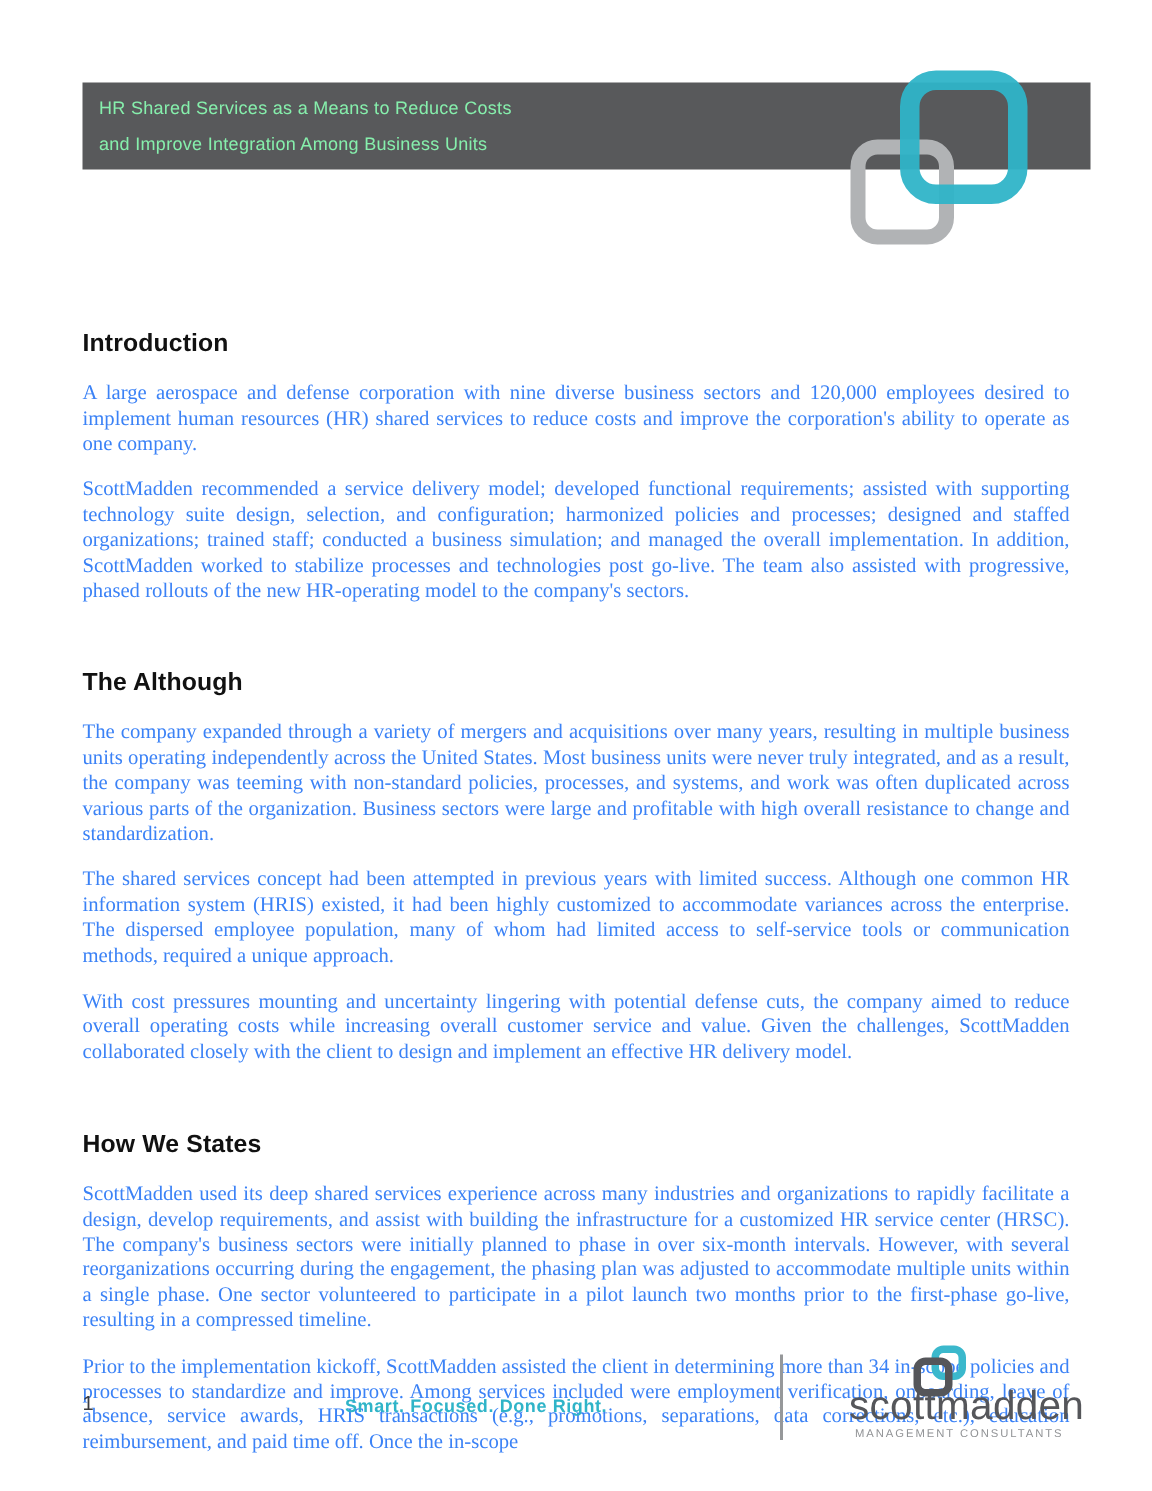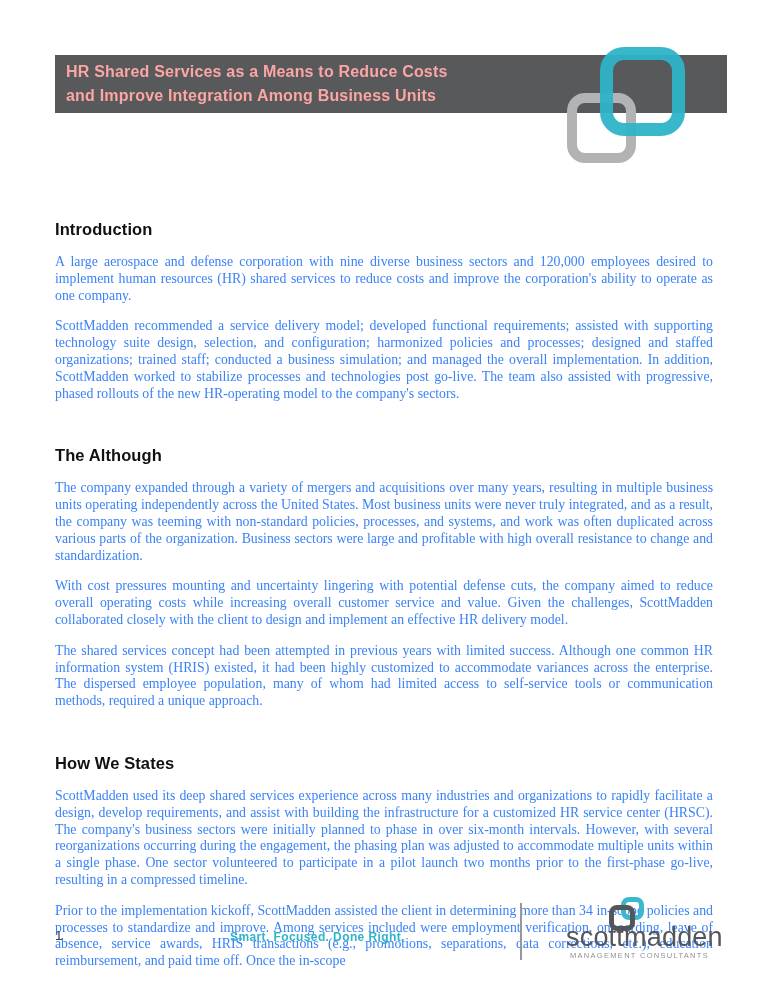--- a/index.html
+++ b/index.html
@@ -13,22 +13,22 @@
 
   
   .banner {
     position: absolute; left: 55px; top: 55px;
     width: 672px; height: 58px;
     background: #58595b;
     z-index: 1;
   }
   .banner-title {
     position: absolute; left: 11px; top: 5px;
-    color: #fca5a5; font-weight: bold;
-    font-size: 16px; line-height: 24px;
+    color: #86efac; font-weight: normal;
+    font-size: 12px; line-height: 24px;
     letter-spacing: 0.2px;
     white-space: pre-line;
   }
   .logo-square { position: absolute; box-sizing: border-box; background: transparent; }
   .hdr-gray-square {
     left: 567px; top: 93px; width: 69px; height: 70px;
     border: 10px solid #b1b3b5; border-radius: 18px; z-index: 2;
   }
   .hdr-teal-square {
     left: 600px; top: 47px; width: 85px; height: 89px;
@@ -106,22 +106,22 @@
 
     <div class="section">
       <h2 class="section-heading">Introduction</h2>
       <p>A large aerospace and defense corporation with nine diverse business sectors and 120,000 employees desired to implement human resources (HR) shared services to reduce costs and improve the corporation's ability to operate as one company.</p>
       <p>ScottMadden recommended a service delivery model; developed functional requirements; assisted with supporting technology suite design, selection, and configuration; harmonized policies and processes; designed and staffed organizations; trained staff; conducted a business simulation; and managed the overall implementation. In addition, ScottMadden worked to stabilize processes and technologies post go-live. The team also assisted with progressive, phased rollouts of the new HR-operating model to the company's sectors.</p>
     </div>
 
     <div class="section">
       <h2 class="section-heading">The Although</h2>
       <p>The company expanded through a variety of mergers and acquisitions over many years, resulting in multiple business units operating independently across the United States. Most business units were never truly integrated, and as a result, the company was teeming with non-standard policies, processes, and systems, and work was often duplicated across various parts of the organization. Business sectors were large and profitable with high overall resistance to change and standardization.</p>
+      <p>The shared services concept had been attempted in previous years with limited success. Although one common HR information system (HRIS) existed, it had been highly customized to accommodate variances across the enterprise. The dispersed employee population, many of whom had limited access to self-service tools or communication methods, required a unique approach.</p>
       <p>With cost pressures mounting and uncertainty lingering with potential defense cuts, the company aimed to reduce overall operating costs while increasing overall customer service and value. Given the challenges, ScottMadden collaborated closely with the client to design and implement an effective HR delivery model.</p>
-      <p>The shared services concept had been attempted in previous years with limited success. Although one common HR information system (HRIS) existed, it had been highly customized to accommodate variances across the enterprise. The dispersed employee population, many of whom had limited access to self-service tools or communication methods, required a unique approach.</p>
     </div>
 
     <div class="section">
       <h2 class="section-heading">How We States</h2>
       <p>ScottMadden used its deep shared services experience across many industries and organizations to rapidly facilitate a design, develop requirements, and assist with building the infrastructure for a customized HR service center (HRSC). The company's business sectors were initially planned to phase in over six-month intervals. However, with several reorganizations occurring during the engagement, the phasing plan was adjusted to accommodate multiple units within a single phase. One sector volunteered to participate in a pilot launch two months prior to the first-phase go-live, resulting in a compressed timeline.</p>
       <p>Prior to the implementation kickoff, ScottMadden assisted the client in determining more than 34 in-scope policies and processes to standardize and improve. Among services included were employment verification, onboarding, leave of absence, service awards, HRIS transactions (e.g., promotions, separations, data corrections, etc.), education reimbursement, and paid time off. Once the in-scope</p>
     </div>
 
   </div>
 

